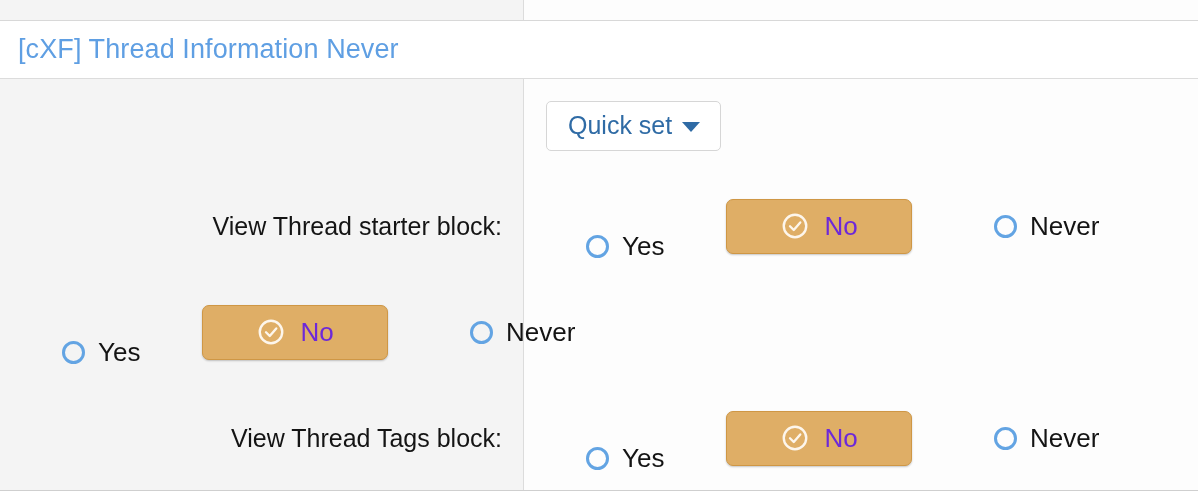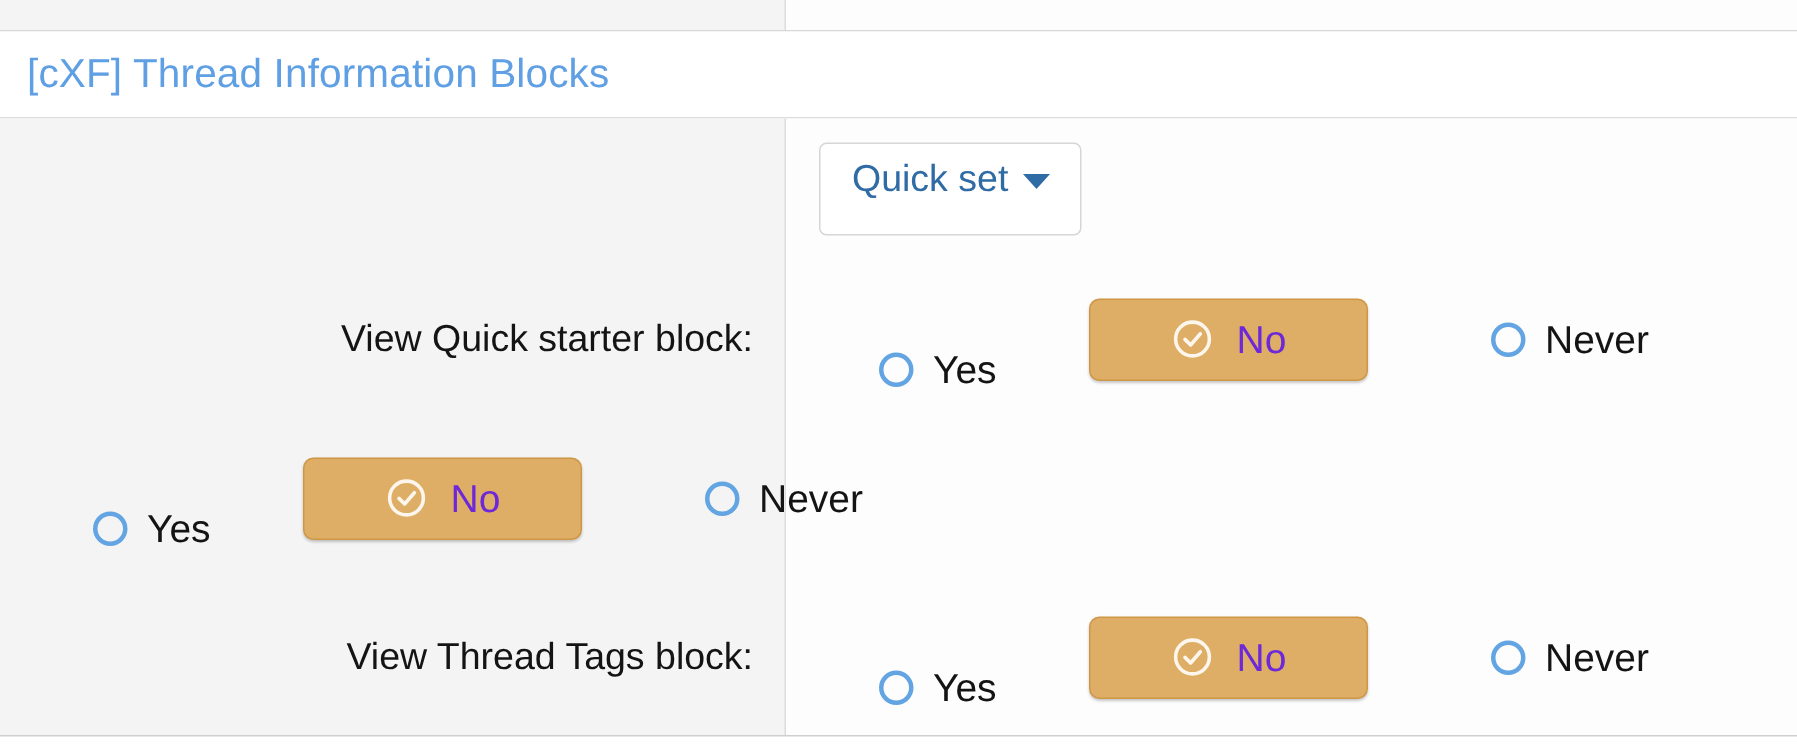--- a/index.html
+++ b/index.html
@@ -107,21 +107,21 @@
   }
 
   
   .quickset-btn {
     display: inline-flex;
     align-items: center;
     gap: 10px;
     background: #ffffff;
     border: 1px solid #d6d6d6;
     border-radius: 5px;
-    padding: 11px 20px 24px 21px;
+    padding: 11px 20px 12px 21px;
     font-size: 25px;
     color: #2f6ba5;
     cursor: pointer;
     line-height: 1;
   }
   .caret {
     display: inline-block;
     width: 0;
     height: 0;
     border-left: 9px solid transparent;
@@ -181,40 +181,40 @@
 <body>
 
 <div class="page">
 
   <div class="top-strip">
     <div class="ts-left"></div>
     <div class="ts-right"></div>
   </div>
 
   <div class="section-header">
-    <span class="title">[cXF] Thread Information Blocks</span>
+    <span class="title">[cXF] Thread Information Never</span>
   </div>
 
   <div class="form-body">
     <div class="col-bg"></div>
 
     <div class="rows">
 
       <div class="row quickset-row">
         <div class="label-cell"></div>
         <div class="control-cell">
           <div class="quickset-btn">
             <span>Quick set</span>
             <span class="caret"></span>
           </div>
         </div>
       </div>
 
       <div class="row">
-        <div class="label-cell">View Quick starter block:</div>
+        <div class="label-cell">View Thread starter block:</div>
         <div class="control-cell">
           <div class="opt opt-yes">
             <span class="radio-ring"></span>
             <span class="opt-text">Yes</span>
           </div>
           <div class="opt opt-no selected">
             <svg class="check-icon" width="30" height="30" viewBox="0 0 24 24" fill="none" stroke="#fdf6ec" stroke-width="1.9" stroke-linecap="round" stroke-linejoin="round">
               <circle cx="12" cy="12" r="9"></circle>
               <polyline points="8,12.2 11,15.2 16.2,9.2"></polyline>
             </svg>

